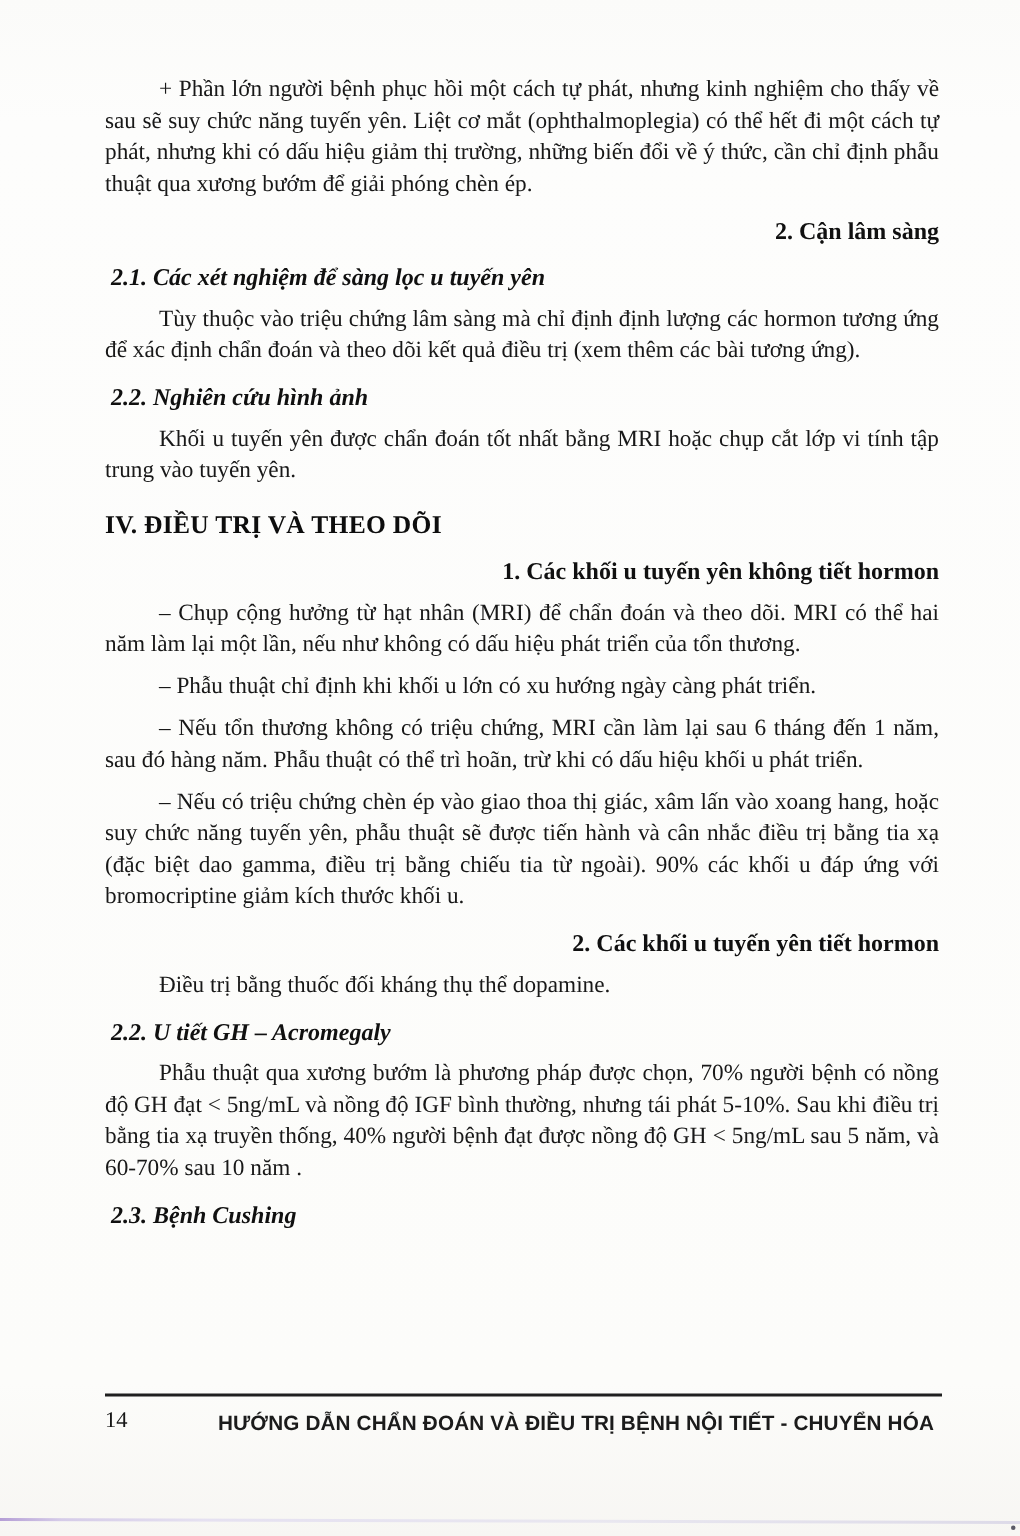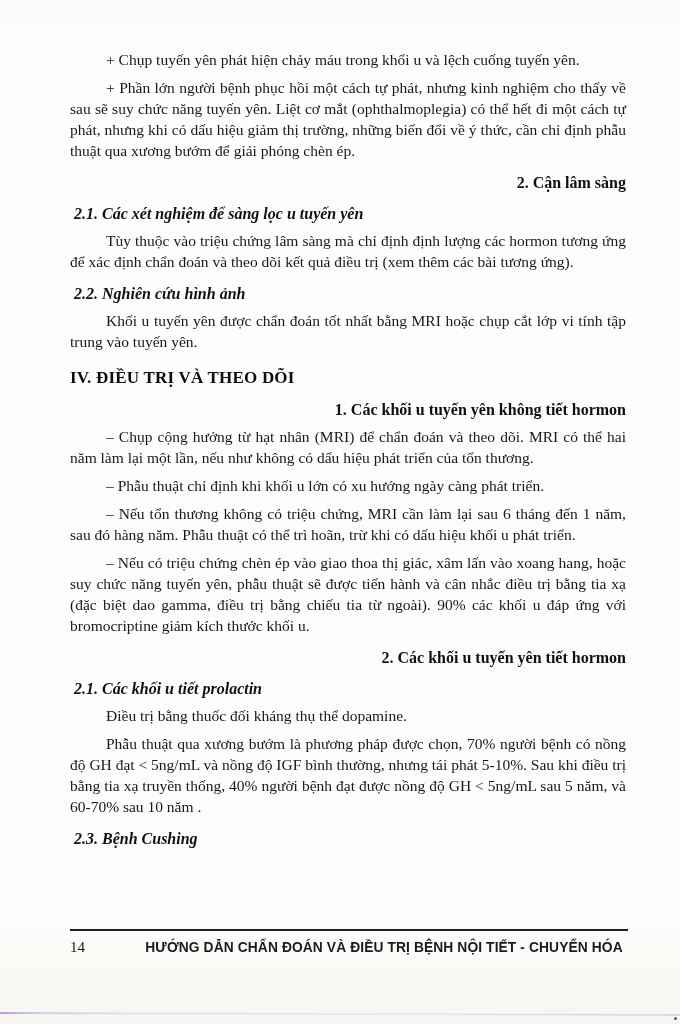--- a/index.html
+++ b/index.html
@@ -53,21 +53,21 @@
     color: #0d0d0d;
   }
   .footer {
     position: absolute;
     top: 929px;
     left: 70px;
     width: 558px;
     border-top: 2px solid #1f1f1f;
     padding-top: 8px;
     display: flex;
-    align-items: center;
+    align-items: flex-end;
   }
   .footer .pagenum {
     width: 70px;
     font-size: 15px;
     font-family: "Liberation Serif", serif;
     color: #161616;
   }
   .footer .ftitle {
     flex: 1;
     text-align: center;
@@ -96,36 +96,35 @@
     height: 3px;
     background: #5a5a66;
     border-radius: 50%;
   }
 </style>
 </head>
 <body>
 
 <div class="page">
   <div class="content">
-    <p class="para">+  Chụp tuyến yên phát hiện chảy máu trong khối u và lệch cuống tuyến yên.</p>
     <p class="para">+  Phần lớn người bệnh phục hồi một cách tự phát, nhưng kinh nghiệm cho thấy về sau sẽ suy chức năng tuyến yên. Liệt cơ mắt (ophthalmoplegia) có thể hết đi một cách tự phát, nhưng khi có dấu hiệu giảm thị trường, những biến đổi về ý thức, cần chỉ định phẫu thuật qua xương bướm để giải phóng chèn ép.</p>
     <h3 class="h-bold">2. Cận lâm sàng</h3>
     <h4 class="h-bold-italic">2.1. Các xét nghiệm để sàng lọc u tuyến yên</h4>
     <p class="para">Tùy thuộc vào triệu chứng lâm sàng mà chỉ định định lượng các hormon tương ứng để xác định chẩn đoán và theo dõi kết quả điều trị (xem thêm các bài tương ứng).</p>
     <h4 class="h-bold-italic">2.2. Nghiên cứu hình ảnh</h4>
     <p class="para">Khối u tuyến yên được chẩn đoán tốt nhất bằng MRI hoặc chụp cắt lớp vi tính tập trung vào tuyến yên.</p>
     <h2 class="h-roman">IV. ĐIỀU TRỊ VÀ THEO DÕI</h2>
     <h3 class="h-bold">1. Các khối u tuyến yên không tiết hormon</h3>
     <p class="para">–  Chụp cộng hưởng từ hạt nhân (MRI) để chẩn đoán và theo dõi. MRI có thể hai năm làm lại một lần, nếu như không có dấu hiệu phát triển của tổn thương.</p>
     <p class="para">–  Phẫu thuật chỉ định khi khối u lớn có xu hướng ngày càng phát triển.</p>
     <p class="para">–  Nếu tổn thương không có triệu chứng, MRI cần làm lại sau 6 tháng đến 1 năm, sau đó hàng năm. Phẫu thuật có thể trì hoãn, trừ khi có dấu hiệu khối u phát triển.</p>
     <p class="para">–  Nếu có triệu chứng chèn ép vào giao thoa thị giác, xâm lấn vào xoang hang, hoặc suy chức năng tuyến yên, phẫu thuật sẽ được tiến hành và cân nhắc điều trị bằng tia xạ (đặc biệt dao gamma, điều trị bằng chiếu tia từ ngoài). 90% các khối u đáp ứng với bromocriptine giảm kích thước khối u.</p>
     <h3 class="h-bold">2. Các khối u tuyến yên tiết hormon</h3>
-    <h4 class="h-bold-italic">2.1. Các khối u tiết prolactin</h4>
     <p class="para">Điều trị bằng thuốc đối kháng thụ thể dopamine.</p>
+    <h4 class="h-bold-italic">2.2. U tiết GH – Acromegaly</h4>
     <p class="para">Phẫu thuật qua xương bướm là phương pháp được chọn, 70% người bệnh có nồng độ GH đạt &lt; 5ng/mL và nồng độ IGF bình thường, nhưng tái phát 5-10%. Sau khi điều trị bằng tia xạ truyền thống, 40% người bệnh đạt được nồng độ GH &lt; 5ng/mL sau 5 năm, và 60-70% sau 10 năm .</p>
     <h4 class="h-bold-italic">2.3. Bệnh Cushing</h4>
   </div>
 
   <div class="footer">
     <span class="pagenum">14</span>
     <span class="ftitle">HƯỚNG DẪN CHẨN ĐOÁN VÀ ĐIỀU TRỊ BỆNH NỘI TIẾT - CHUYỂN HÓA</span>
   </div>
 
   <div class="edge-artifact"></div>

